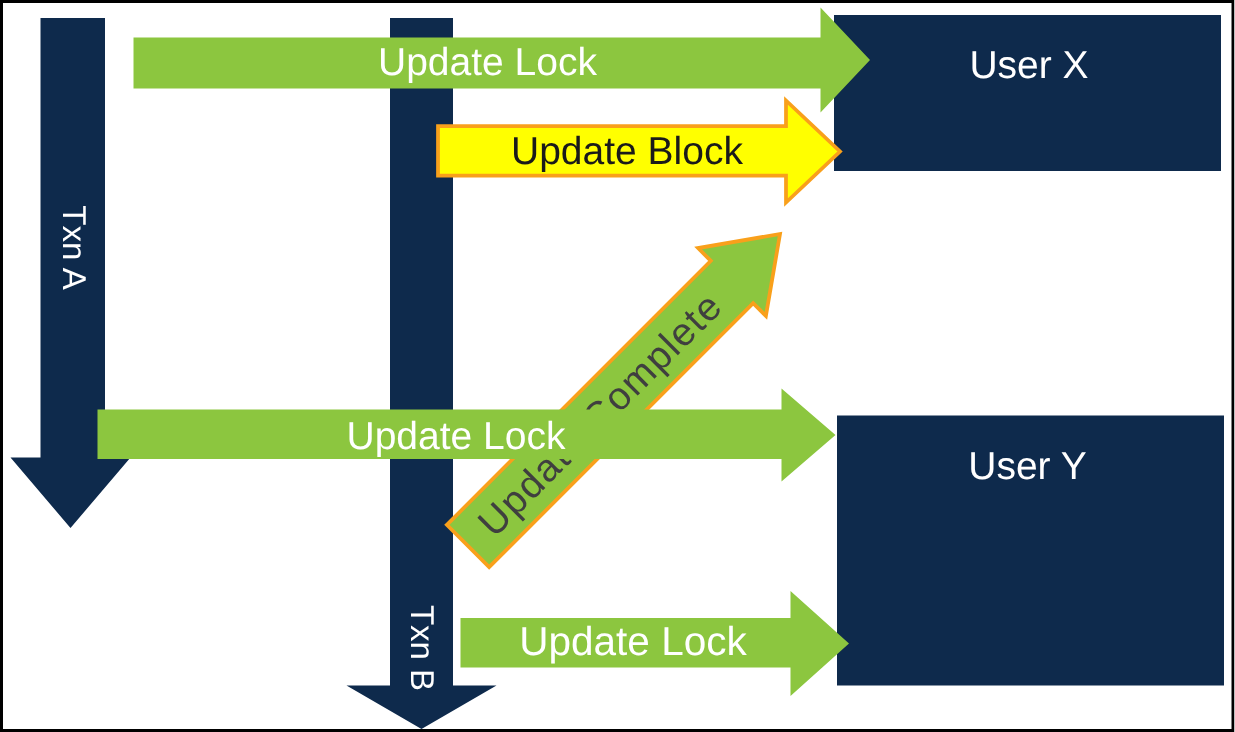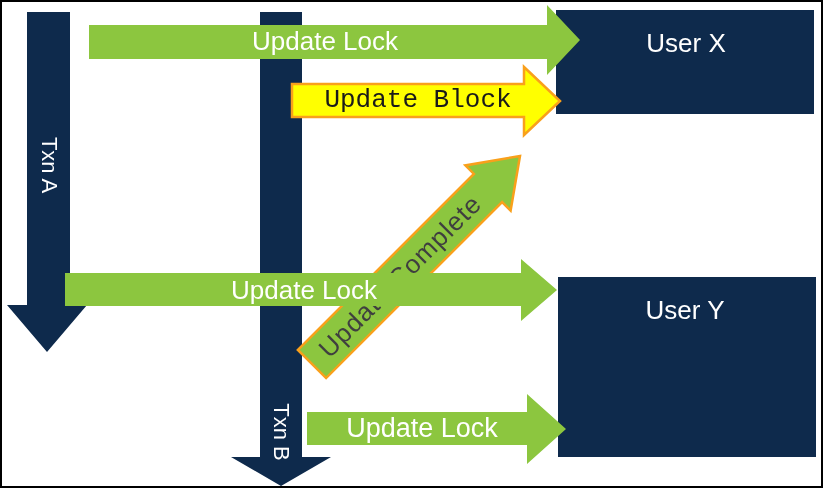--- a/index.html
+++ b/index.html
@@ -26,21 +26,21 @@
   .label{
     position:absolute;
     transform:translate(-50%,-50%);
     white-space:nowrap;
     color:#FFFFFF;
     font-size:26px;
     line-height:1;
     pointer-events:none;
   }
   .lbl-update-lock-top{left:323px;top:39px;}
-  .lbl-update-block{left:416px;top:98px;color:#1A1A1A;font-family:Liberation Mono, monospace;}
+  .lbl-update-block{left:416px;top:98px;color:#1A1A1A;}
   .lbl-update-lock-mid{left:302px;top:288px;}
   .lbl-update-lock-bottom{left:420px;top:426px;font-size:27px;}
   .lbl-user-x{left:684px;top:41px;}
   .lbl-user-y{left:683px;top:308px;}
   .lbl-txn-a{left:47px;top:163px;font-size:22px;transform:translate(-50%,-50%) rotate(90deg);}
   .lbl-txn-b{left:279px;top:430px;font-size:22px;transform:translate(-50%,-50%) rotate(90deg);}
   .lbl-update-complete{
     position:absolute;left:398px;top:274px;
     transform:translate(-50%,-50%) rotate(-45deg);
     white-space:nowrap;

